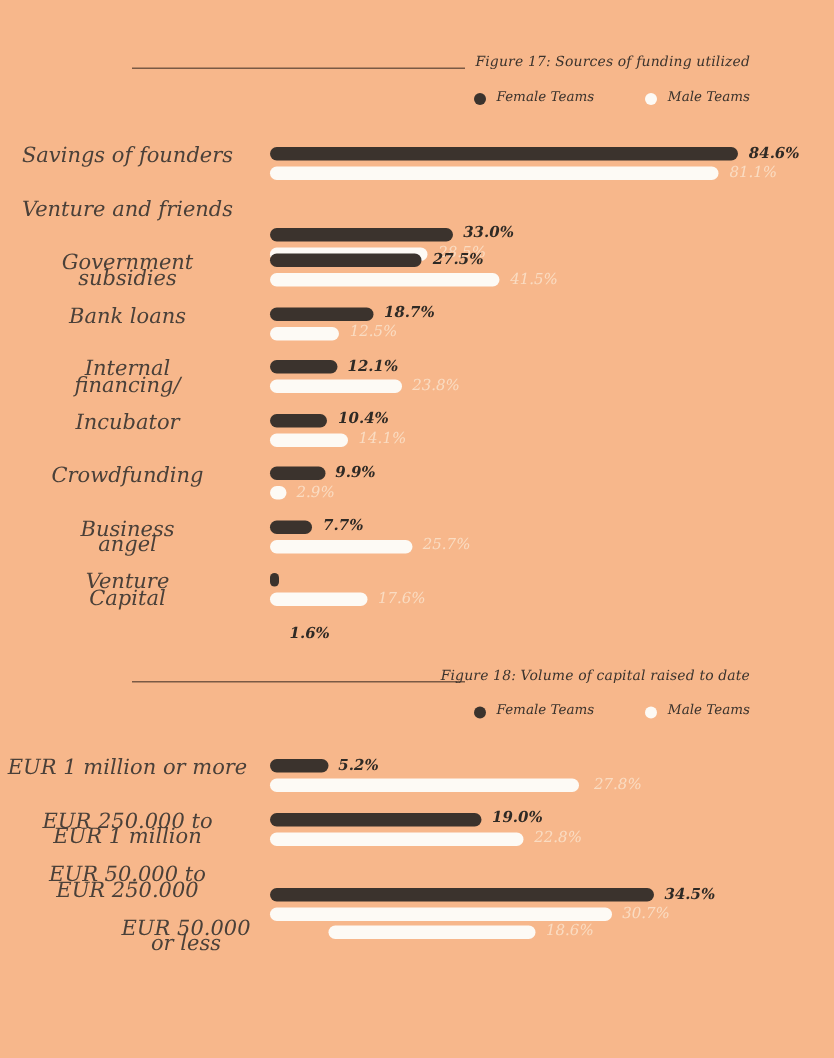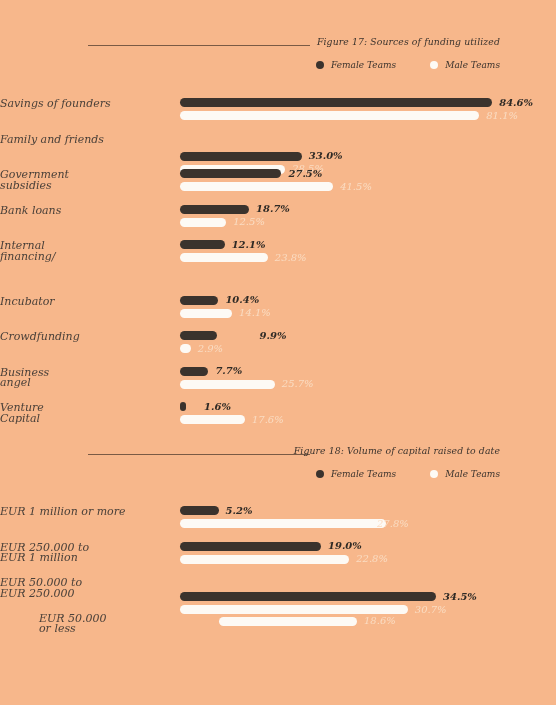--- a/index.html
+++ b/index.html
@@ -53,21 +53,21 @@
     position: absolute;
     right: 56px;
     top: 24px;
     display: flex;
     align-items: center;
     gap: 34px;
     white-space: nowrap;
   }
   .legend-item {
     display: flex;
-    align-items: center;
+    align-items: flex-end;
     gap: 7px;
   }
   .legend-dot {
     width: 8px;
     height: 8px;
     border-radius: 50%;
     display: block;
   }
   .legend-dot.dark { background: #3b332d; }
   .legend-dot.light { background: #fdfaf5; }
@@ -84,23 +84,23 @@
     right: 0;
   }
   .row {
     position: relative;
     height: 100%;
   }
   .row-label {
     position: absolute;
     left: 0;
     width: 170px;
-    text-align: left;
+    text-align: center;
     font-style: italic;
-    font-size: 11px;
+    font-size: 14px;
     line-height: 10.5px;
     color: #4a4039;
     white-space: pre-line;
   }
   .bars {
     position: absolute;
     left: 180px;
     right: 0;
     top: 0;
   }
@@ -155,21 +155,21 @@
               <div class="bar dark" style="width: 312.174px;"></div>
               <div class="bar-val dark" style="left: 319.174px;">84.6%</div>
             </div>
             <div class="bar-line" style="margin-top: 4px;">
               <div class="bar light" style="width: 299.259px;"></div>
               <div class="bar-val light" style="left: 306.259px;">81.1%</div>
             </div>
           </div>
         </div>
         <div class="row" style="height: 35.5px;">
-          <div class="row-label" style="top: 1px;">Family and friends</div>
+          <div class="row-label" style="top: 1px;">Venture and friends</div>
           <div class="bars">
             <div class="bar-line" style="margin-top: 18px; padding-left: 36px;">
               <div class="bar dark" style="width: 121.77px;"></div>
               <div class="bar-val dark" style="left: 128.77px;">33.0%</div>
             </div>
             <div class="bar-line" style="margin-top: 4px;">
               <div class="bar light" style="width: 105.165px;"></div>
               <div class="bar-val light" style="left: 112.165px;">28.5%</div>
             </div>
           </div>
@@ -208,39 +208,39 @@
             <div class="bar-line" style="margin-top: 0px;">
               <div class="bar dark" style="width: 44.649px;"></div>
               <div class="bar-val dark" style="left: 51.649px;">12.1%</div>
             </div>
             <div class="bar-line" style="margin-top: 4px;">
               <div class="bar light" style="width: 87.822px;"></div>
               <div class="bar-val light" style="left: 94.822px;">23.8%</div>
             </div>
           </div>
         </div>
-        <div class="row" style="height: 35.5px; margin-top: 20px;">
+        <div class="row" style="height: 35.5px;">
           <div class="row-label" style="top: 1px;">Incubator</div>
           <div class="bars">
             <div class="bar-line" style="margin-top: 0px;">
               <div class="bar dark" style="width: 38.376px;"></div>
               <div class="bar-val dark" style="left: 45.376px;">10.4%</div>
             </div>
             <div class="bar-line" style="margin-top: 4px;">
               <div class="bar light" style="width: 52.029px;"></div>
               <div class="bar-val light" style="left: 59.029px;">14.1%</div>
             </div>
           </div>
         </div>
         <div class="row" style="height: 35.5px;">
           <div class="row-label" style="top: 1px;">Crowdfunding</div>
           <div class="bars">
             <div class="bar-line" style="margin-top: 0px;">
               <div class="bar dark" style="width: 36.531px;"></div>
-              <div class="bar-val dark" style="left: 43.531px; margin-left: 36px;">9.9%</div>
+              <div class="bar-val dark" style="left: 43.531px;">9.9%</div>
             </div>
             <div class="bar-line" style="margin-top: 4px;">
               <div class="bar light" style="width: 10.701px;"></div>
               <div class="bar-val light" style="left: 17.701px;">2.9%</div>
             </div>
           </div>
         </div>
         <div class="row" style="height: 35.5px;">
           <div class="row-label" style="top: 1px;">Business
 angel</div>
@@ -254,21 +254,21 @@
               <div class="bar-val light" style="left: 101.833px;">25.7%</div>
             </div>
           </div>
         </div>
         <div class="row" style="height: 35.5px;">
           <div class="row-label" style="top: 1px;">Venture
 Capital</div>
           <div class="bars">
             <div class="bar-line" style="margin-top: 0px;">
               <div class="bar dark" style="width: 6px;"></div>
-              <div class="bar-val dark" style="left: 24px;">1.6%</div>
+              <div class="bar-val dark" style="left: 13px; margin-top: 36px;">1.6%</div>
             </div>
             <div class="bar-line" style="margin-top: 4px;">
               <div class="bar light" style="width: 64.944px;"></div>
               <div class="bar-val light" style="left: 71.944px;">17.6%</div>
             </div>
           </div>
         </div>
       </div>
   </div>
 
@@ -290,21 +290,21 @@
     <div class="rows" id="rows-18" style="top:61px;">
         <div class="row" style="height: 35.5px;">
           <div class="row-label" style="top: 1px;">EUR 1 million or more</div>
           <div class="bars">
             <div class="bar-line" style="margin-top: 0px;">
               <div class="bar dark" style="width: 38.584px;"></div>
               <div class="bar-val dark" style="left: 45.584px;">5.2%</div>
             </div>
             <div class="bar-line" style="margin-top: 4px;">
               <div class="bar light" style="width: 206.276px;"></div>
-              <div class="bar-val light" style="left: 197px;">27.8%</div>
+              <div class="bar-val light" style="left: 216px;">27.8%</div>
             </div>
           </div>
         </div>
         <div class="row" style="height: 35.5px;">
           <div class="row-label" style="top: 1px;">EUR 250.000 to
 EUR 1 million</div>
           <div class="bars">
             <div class="bar-line" style="margin-top: 0px;">
               <div class="bar dark" style="width: 140.98px;"></div>
               <div class="bar-val dark" style="left: 147.98px;">19.0%</div>

